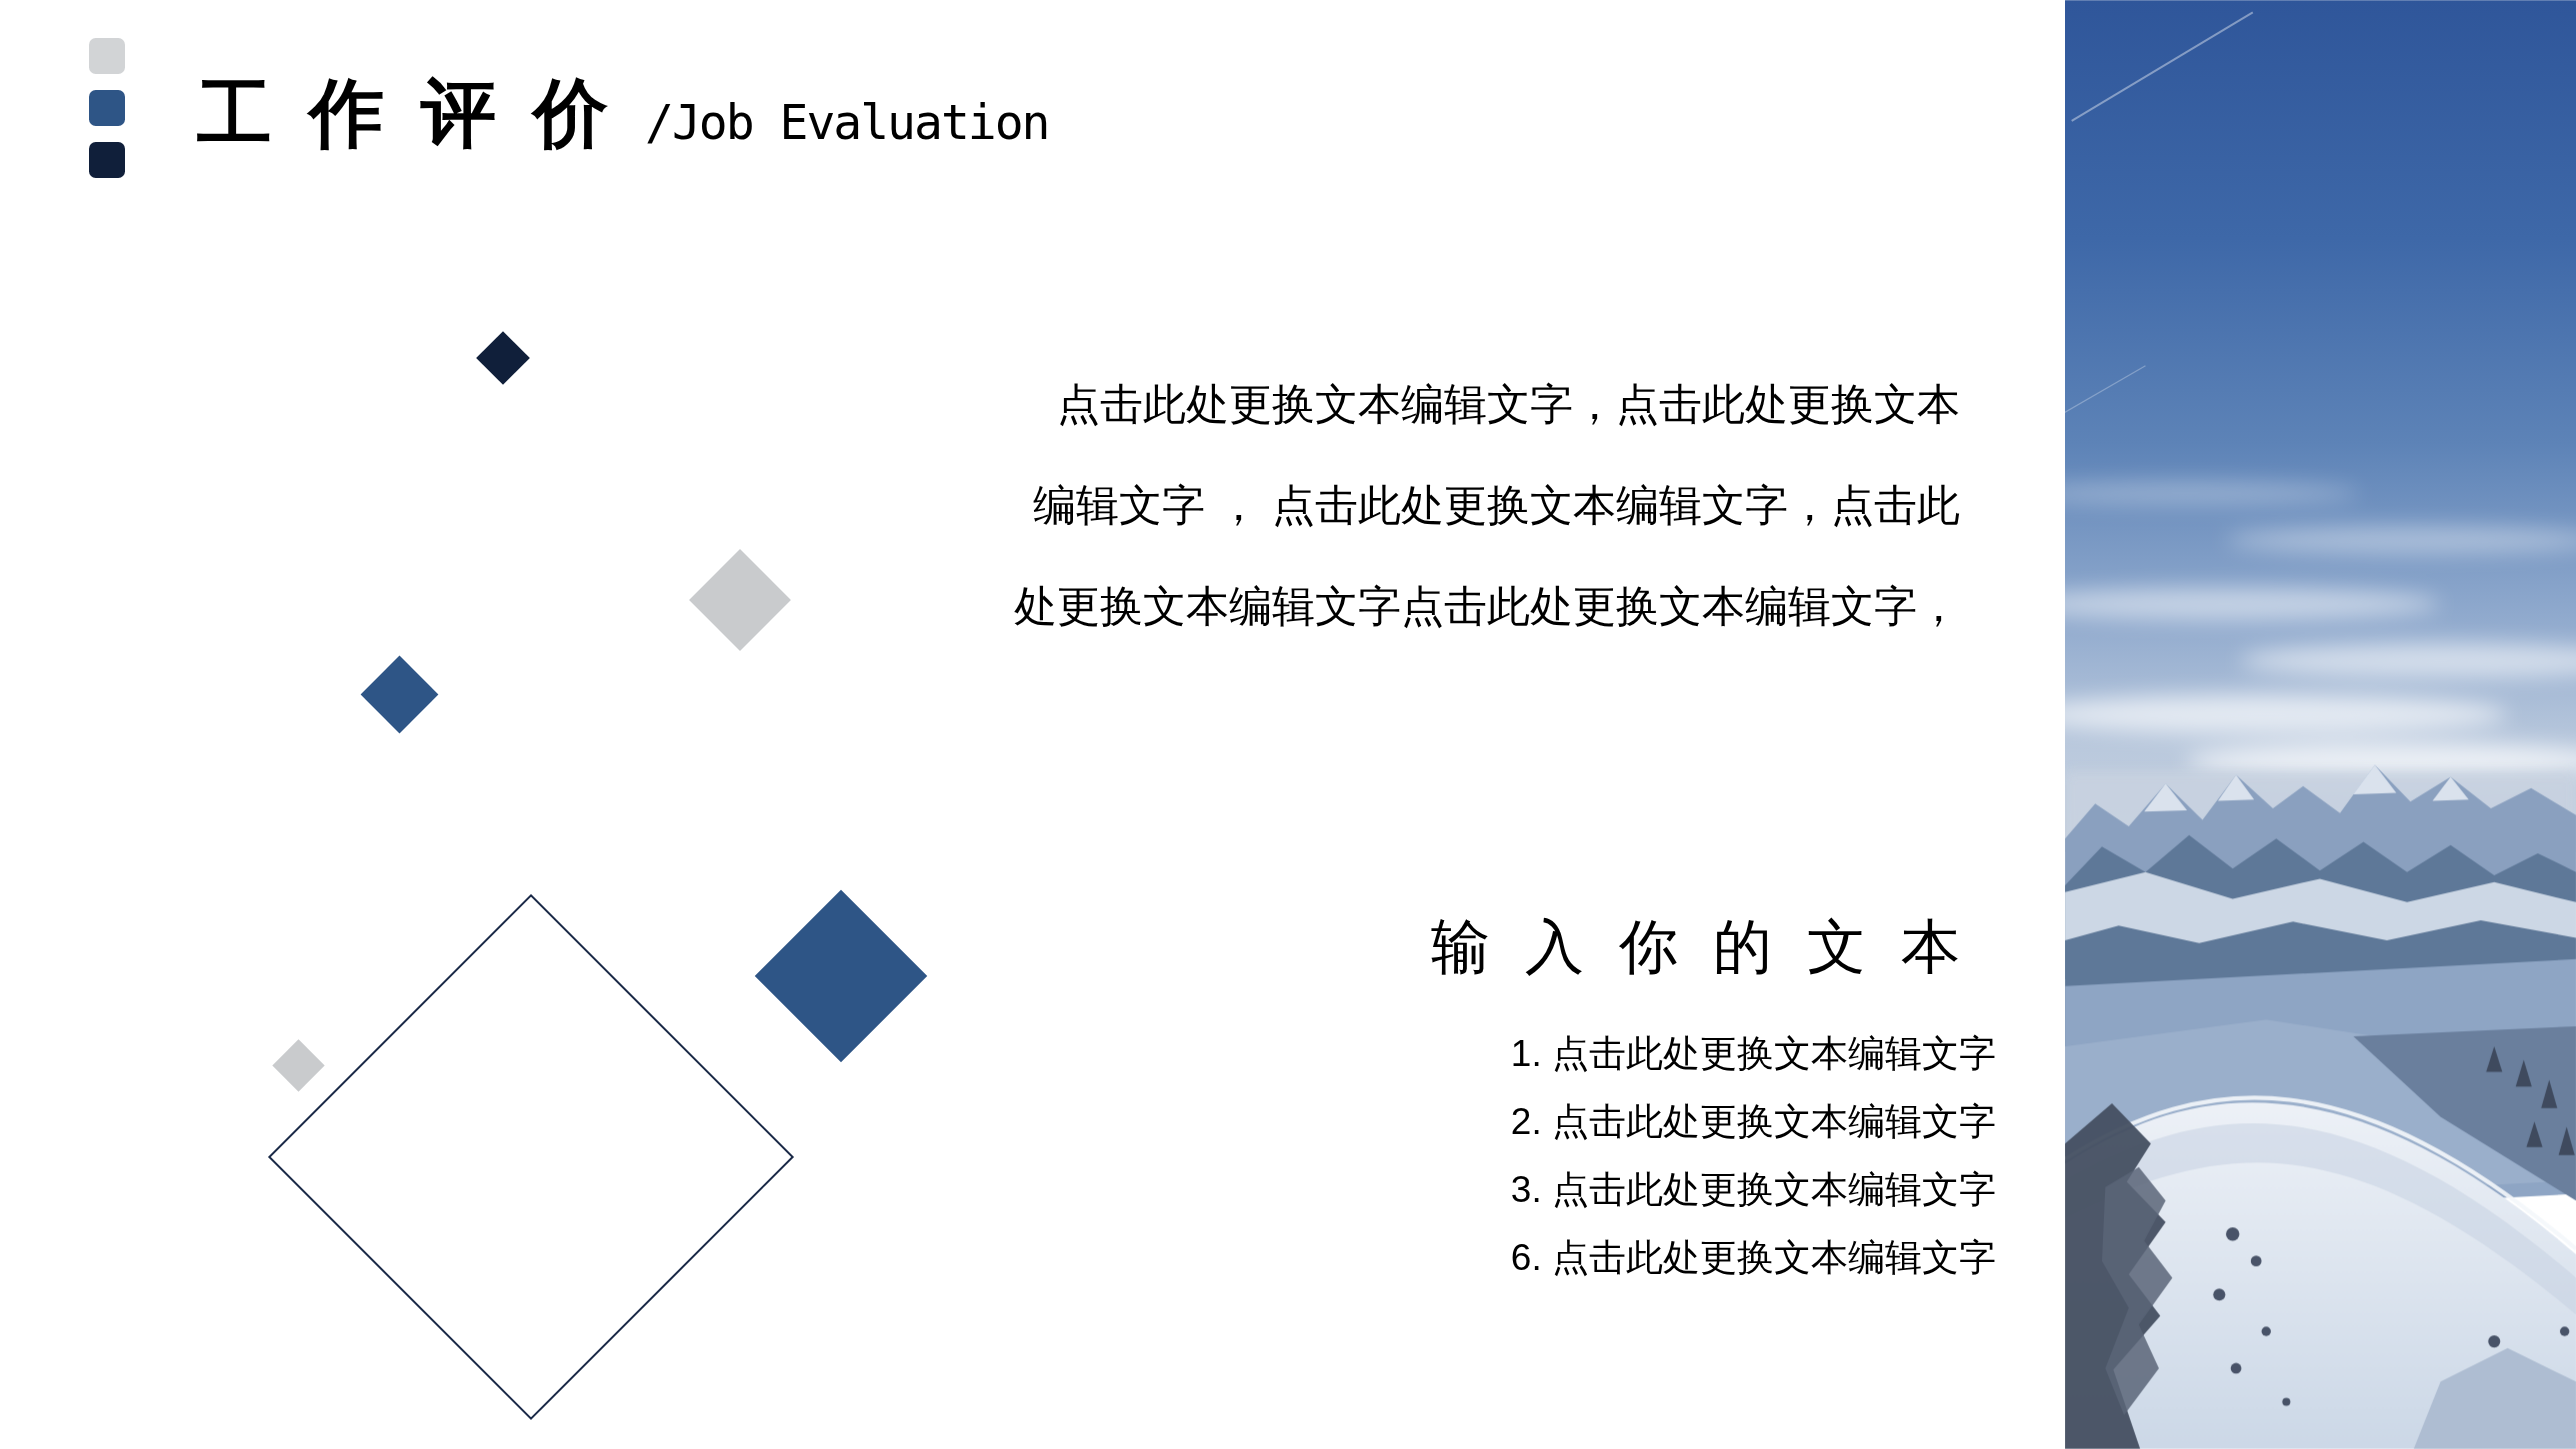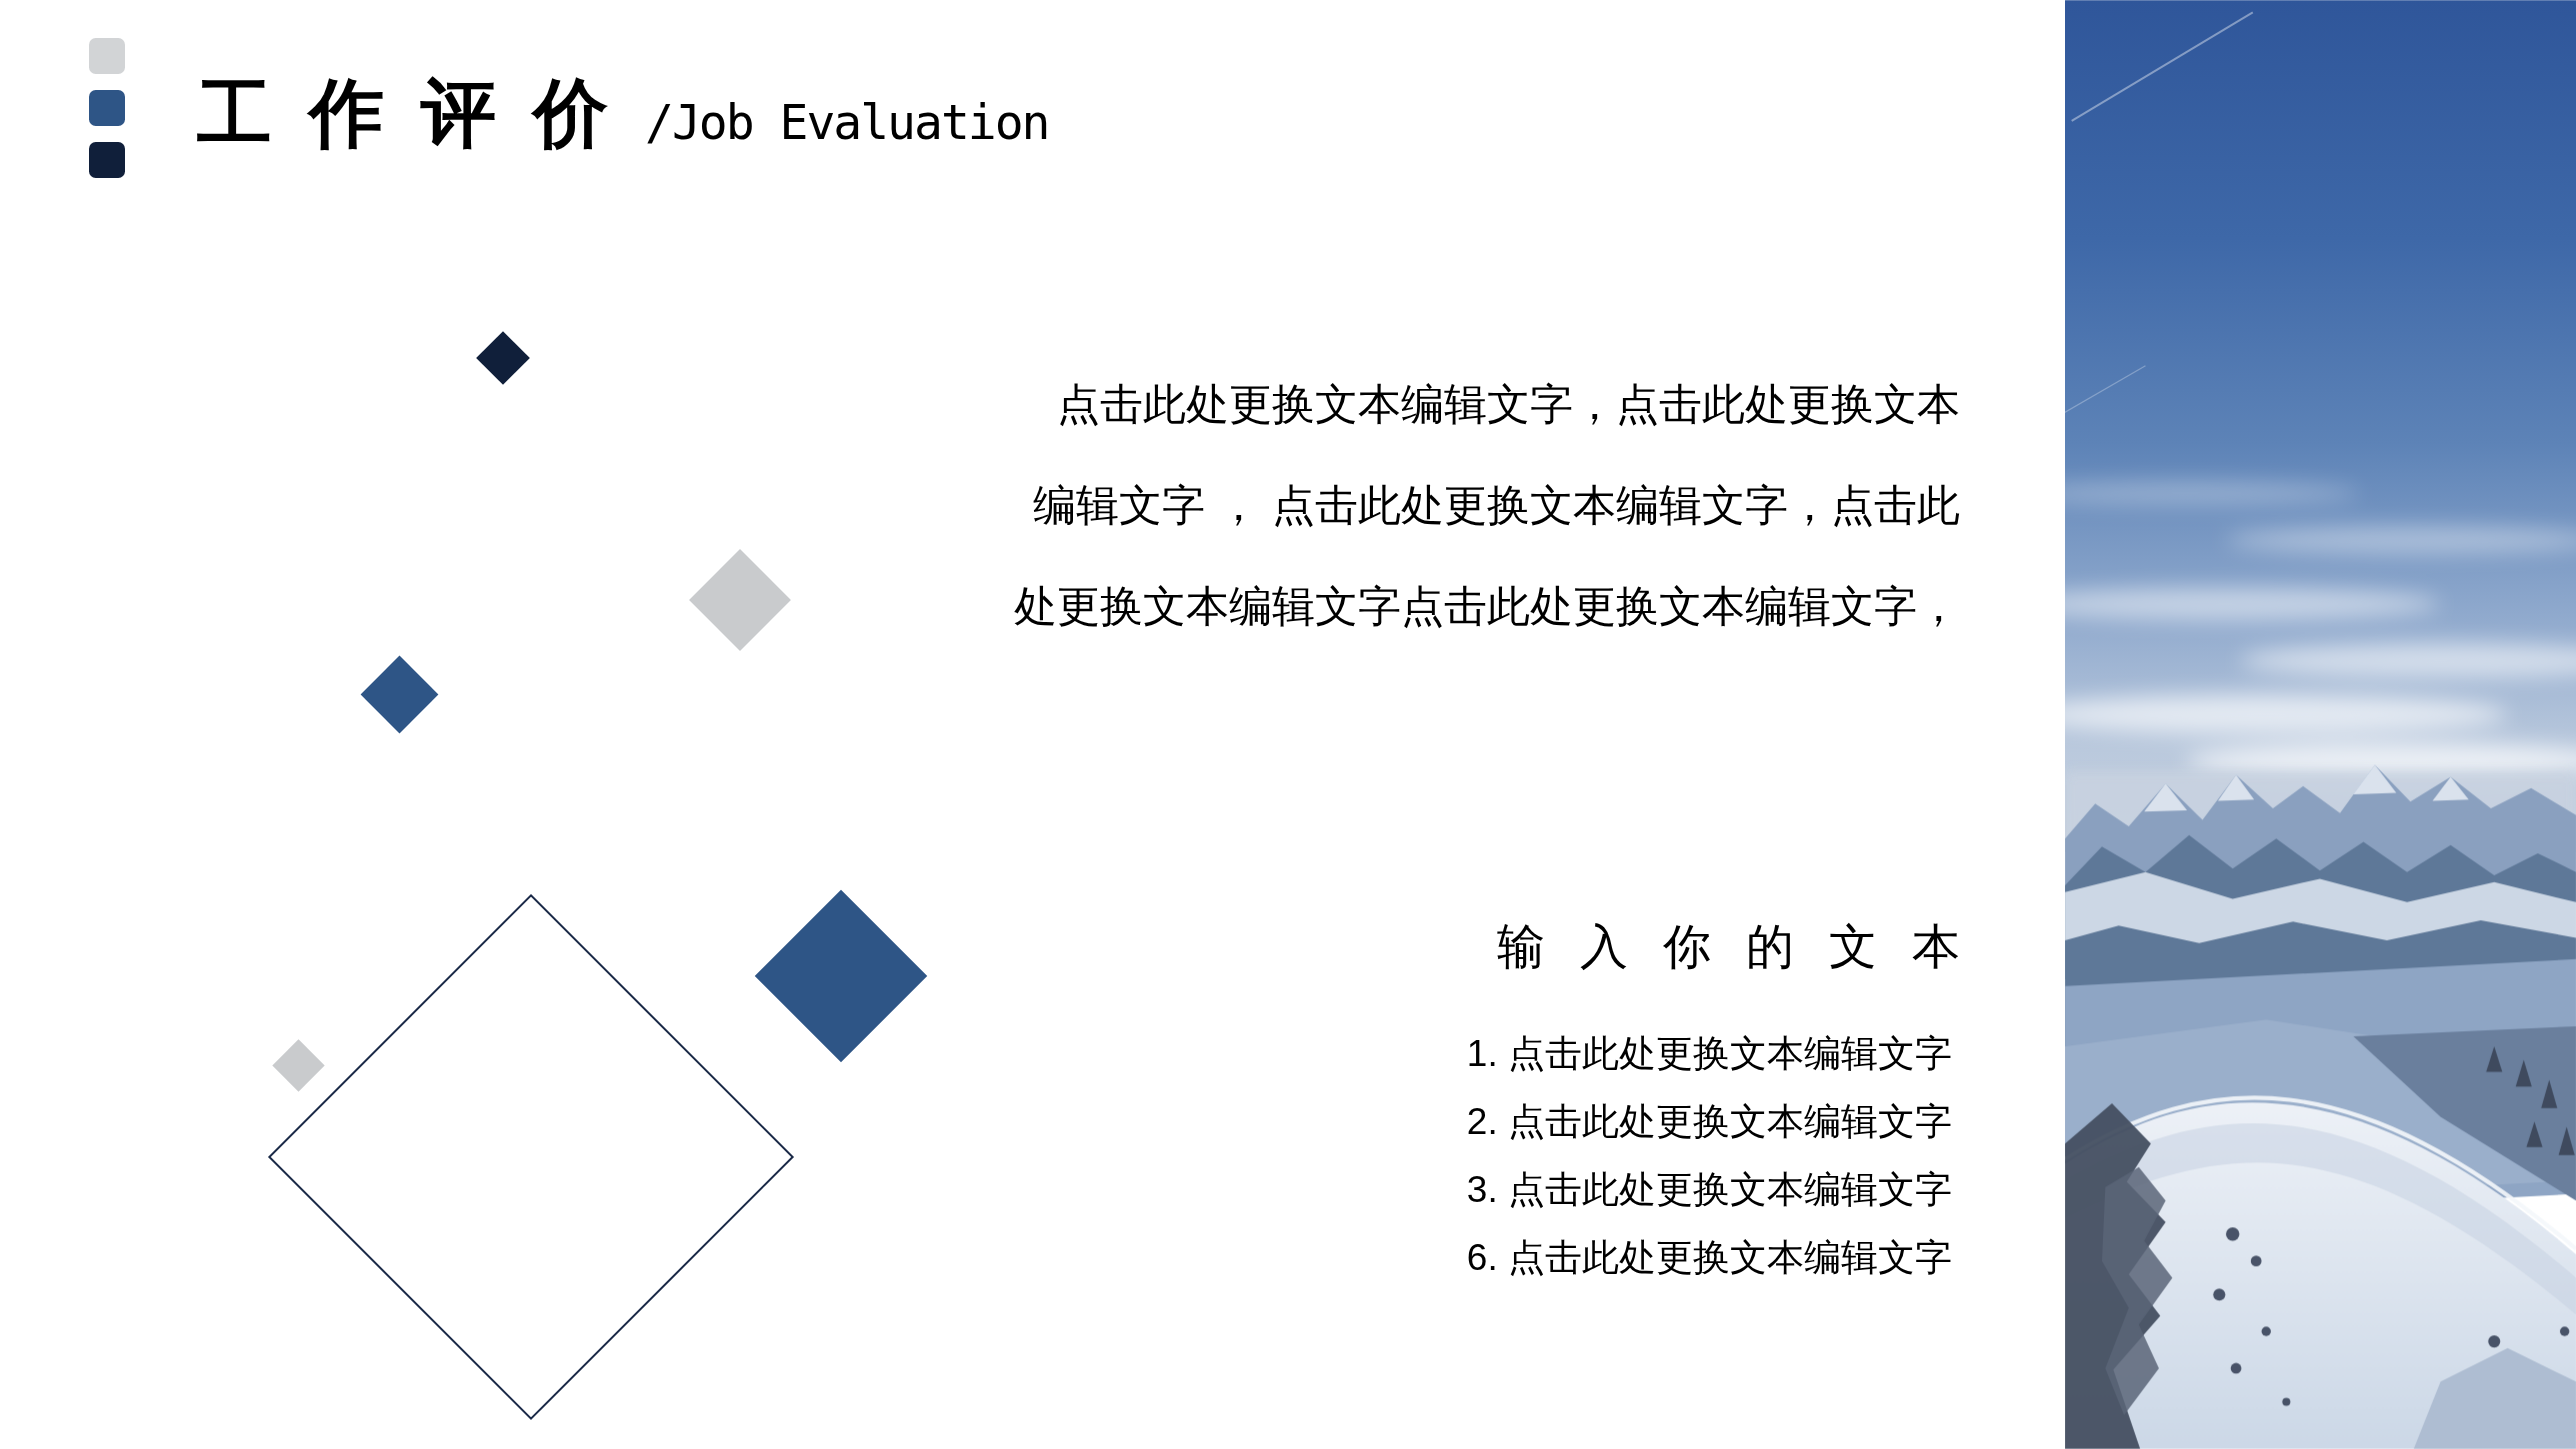--- a/index.html
+++ b/index.html
@@ -23,23 +23,23 @@
   
   .dia{position:absolute; transform:rotate(45deg);}
   .dia.navy-s {left:484px;  top:339px;  width:38px;  height:38px;  background:var(--accent_navy);}
   .dia.gray-m {left:704px; top:564px;  width:72px; height:72px; background:var(--diamond_gray);}
   .dia.blue-m {left:372px;  top:667px;  width:55px;  height:55px;  background:var(--accent_blue);}
   .dia.blue-xl{left:780px; top:915px; width:122px; height:122px; background:var(--accent_blue);}
   .dia.gray-s {left:280px;  top:1047px; width:37px;  height:37px;  background:var(--diamond_gray);}
   .dia.outline{left:345px;  top:971px; width:368px; height:368px; background:transparent; border:2px solid var(--outline_navy);}
   
   .para{position:absolute; right:616px; top:354px; text-align:right; font-size:43px; line-height:101px; white-space:nowrap;}
-  .sec-heading{position:absolute; right:616px; top:920px; font-size:48px; line-height:54px; white-space:nowrap;}
+  .sec-heading{position:absolute; right:616px; top:920px; font-size:59px; line-height:54px; white-space:nowrap;}
   .sec-heading span{letter-spacing:35px; margin-right:-35px; font-weight:500;}
-  .sec-list{position:absolute; right:624px; top:1020px; text-align:right; font-size:37px; line-height:68px; white-space:nowrap;}
+  .sec-list{position:absolute; right:580px; top:1020px; text-align:right; font-size:37px; line-height:68px; white-space:nowrap;}
   
   .photo{position:absolute; left:2065px; top:0; width:511px; height:1449px; overflow:hidden;}
   .photo svg{display:block;}
 </style>
 </head>
 <body>
 
 <div class="slide">
 
   <div>

